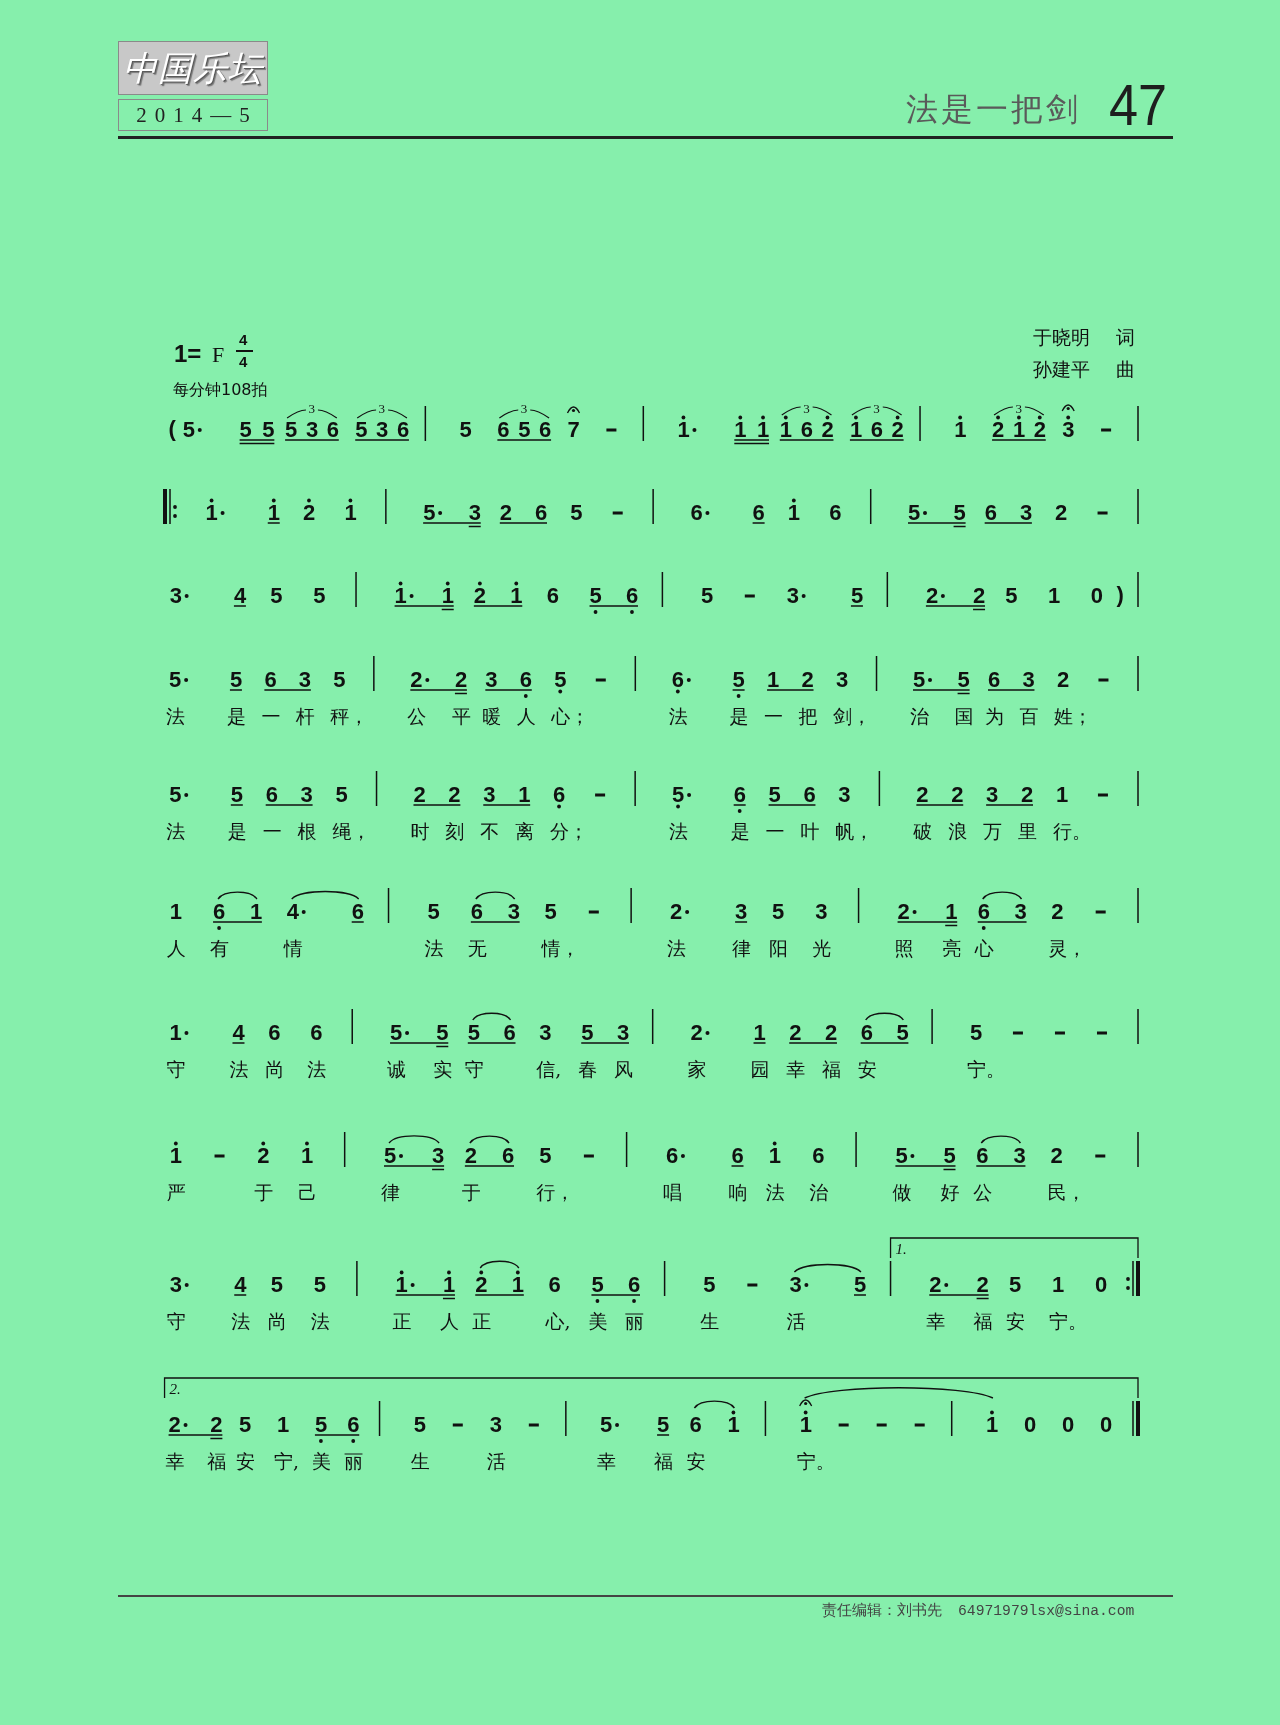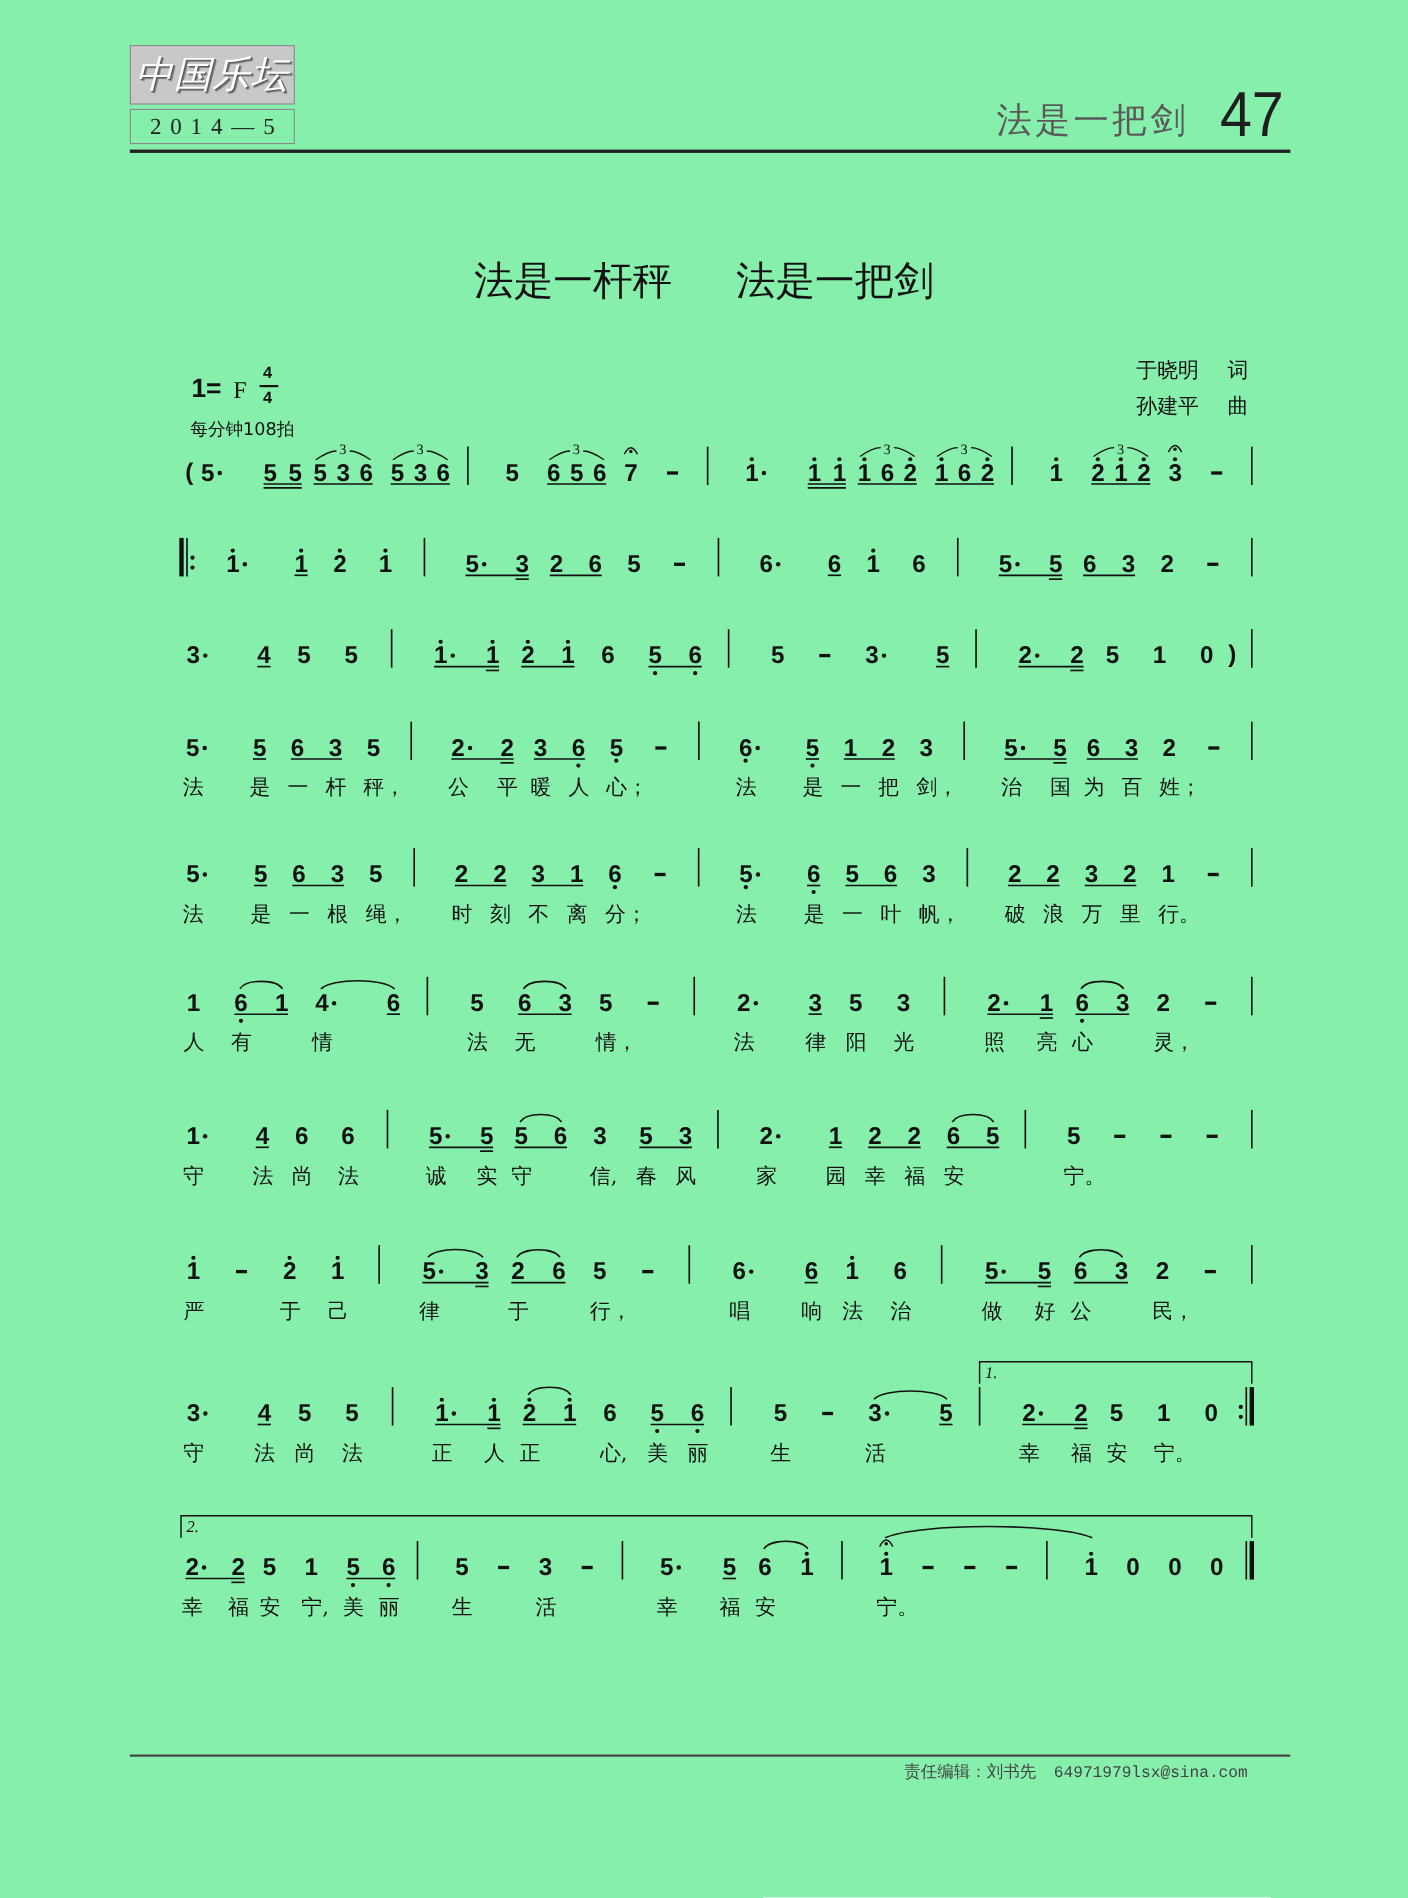--- a/index.html
+++ b/index.html
@@ -64,23 +64,20 @@
 <div id="page">
 
   <div id="logo-box" class="abs">
     <span id="logo-text">中国乐坛</span>
   </div>
   <div id="issue-box" class="abs">2014—5</div>
   <div id="header-rule" class="abs"></div>
   <div id="section-label" class="abs">法是一把剑</div>
   <div id="page-number" class="abs">47</div>
 
-  <div id="title" class="abs">
-    <span>法是一杆秤</span><span class="part2">法是一把剑</span>
-  </div>
 
   <span class="abs key-prefix">1=</span>
   <span class="abs key-tonic">F</span>
   <span class="abs time-num">4</span>
   <span class="abs time-bar"></span>
   <span class="abs time-den">4</span>
   <div id="tempo" class="abs">每分钟108拍</div>
 
   <div id="credit-lyrics" class="abs credit">
     <span>于晓明</span><span class="role">词</span>

